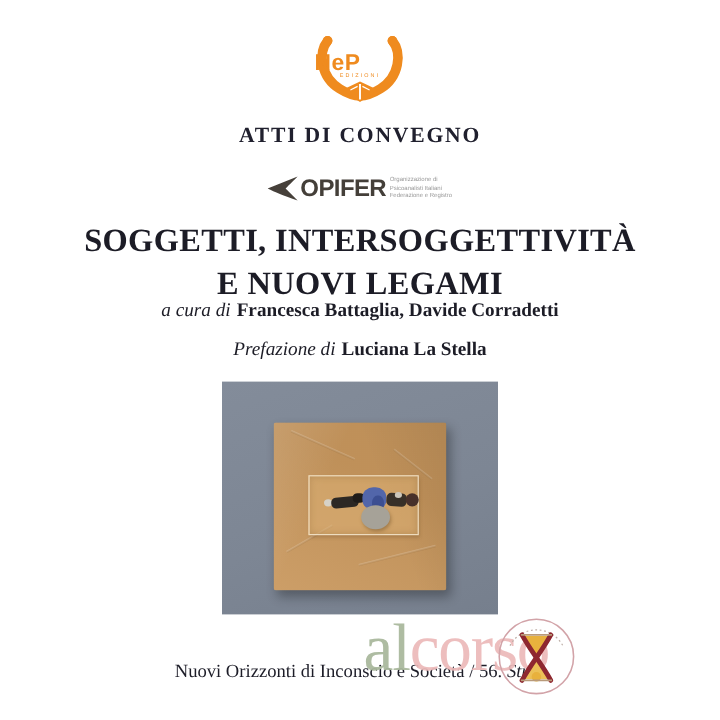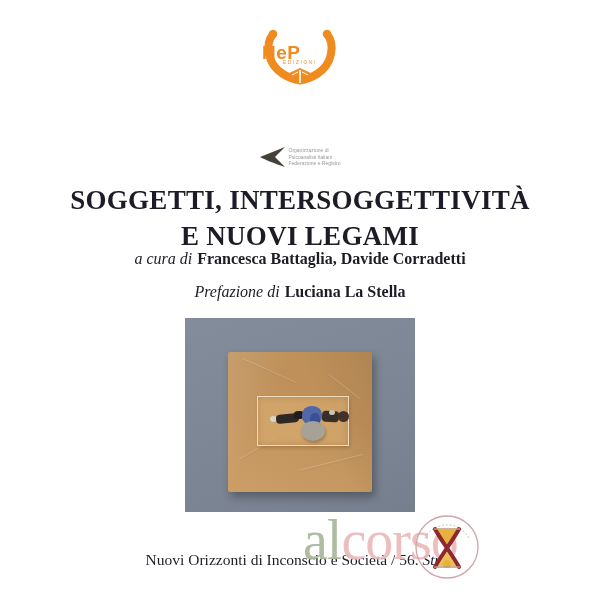--- a/index.html
+++ b/index.html
@@ -102,26 +102,28 @@
       <circle cx="11" cy="7" r="4" fill="#EF8B1F"></circle>
       <circle cx="65" cy="7" r="4" fill="#EF8B1F"></circle>
       <path d="M38,41 L23,48 L38,58 L53,48 Z" fill="#EF8B1F"></path>
       <path d="M38,43 L38,56" stroke="#ffffff" stroke-width="1.6"></path>
       <path d="M30,48 L36,45 M46,48 L40,45" stroke="#ffffff" stroke-width="1"></path>
     </svg>
     <div class="nep-name">NeP</div>
     <div class="nep-sub">EDIZIONI</div>
   </div>
 
+  <div class="kicker">ATTI DI CONVEGNO</div>
 
   <div class="orgs">
     <div class="opifer">
       <svg width="26" height="22" viewBox="0 0 26 22">
         <path d="M0,11 L25,1 C19,7 19,7 15,11 L25,21 C13,17 6,14 0,11 Z" fill="#46403a"></path>
       </svg>
+      <span class="opifer-name">OPIFER</span>
       <span class="opifer-desc">
         <span style="display:block">Organizzazione di</span>
         <span style="display:block">Psicoanalisti Italiani</span>
         <span style="display:block">Federazione e Registro</span>
       </span>
     </div>
   </div>
 
   <div class="title">
     <div>SOGGETTI, INTERSOGGETTIVITÀ</div>

